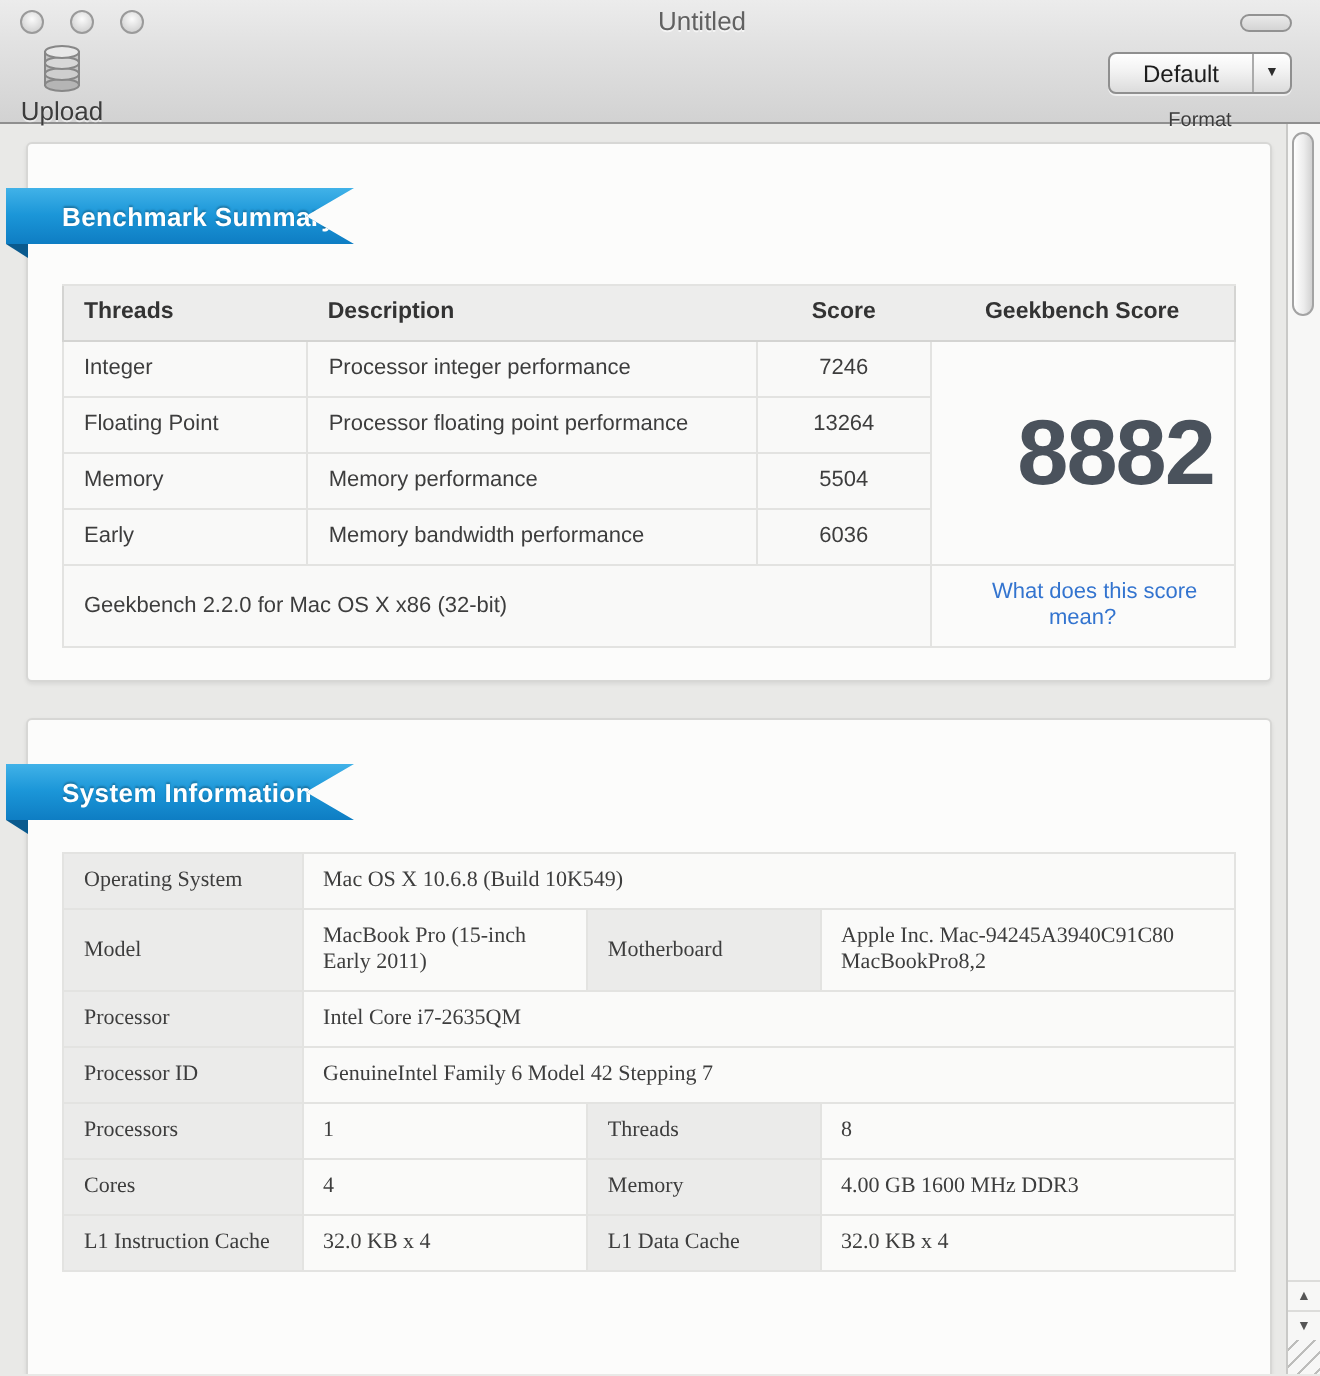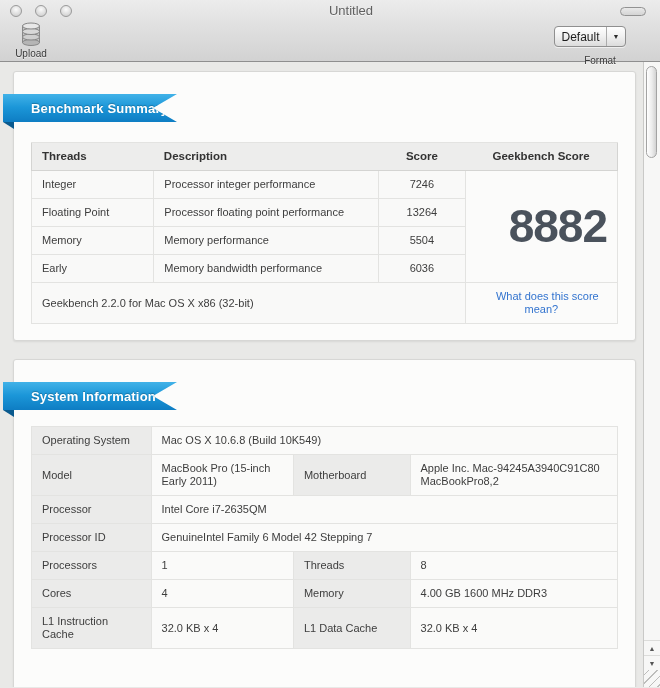--- a/index.html
+++ b/index.html
@@ -16,24 +16,24 @@
   .tl { width:12px; height:12px; border-radius:50%; border:1px solid #9a9a9a;
         background:radial-gradient(circle at 50% 35%,#fbfbfb,#c7c7c7); }
   .win-title { text-align:center; line-height:22px; font-size:13px; color:#616161;
                text-shadow:0 1px 0 rgba(255,255,255,.6); }
   .pill { position:absolute; top:7px; right:14px; width:26px; height:9px; border-radius:5px;
           border:1px solid #929292; background:linear-gradient(180deg,#e9e9e9,#d4d4d4); }
 
   .toolbar { height:40px; position:relative; }
   .upload-btn { position:absolute; left:8px; top:0; width:46px; text-align:center; cursor:default; }
   .upload-btn svg { display:block; margin:0 auto; }
-  .tb-label { font-size:10px; color:#3c3c3c; text-shadow:0 1px 0 rgba(255,255,255,.55); margin-top:1px; }
+  .tb-label { font-size:13px; color:#3c3c3c; text-shadow:0 1px 0 rgba(255,255,255,.55); margin-top:1px; }
 
   .format-wrap { position:absolute; right:14px; top:4px; width:92px; text-align:center; }
-  .dropdown { width:72px; height:21px; border:1px solid #8f8f8f; border-radius:4px;
+  .dropdown { width:92px; height:21px; border:1px solid #8f8f8f; border-radius:4px;
               background:linear-gradient(180deg,#ffffff 0%,#f2f2f2 45%,#dcdcdc 100%);
               box-shadow:0 1px 0 rgba(255,255,255,.6); display:flex; align-items:center; }
   .dd-text { flex:1; font-size:12px; color:#1d1d1d; text-align:center; }
   .dd-arrow-box { width:19px; height:100%; border-left:1px solid #ababab; display:flex;
                   align-items:center; justify-content:center; }
   .dd-arrow { font-size:7px; color:#2c2c2c; }
   .format-label { font-size:10px; color:#3c3c3c; margin-top:8px; text-shadow:0 1px 0 rgba(255,255,255,.55); }
 
   
   .content { display:flex; height:625px; }
@@ -68,21 +68,21 @@
   .bench td.score { text-align:center; }
   .bench td.gb-cell { background:#fbfbfa; text-align:center; vertical-align:middle;padding-left:43px; }
   .gb-score { font-size:46px; font-weight:bold; color:#4a525c; letter-spacing:-1px;
               font-family:"Liberation Sans","DejaVu Sans",sans-serif; }
   .bench td.link-cell { background:#fbfbfa; text-align:center; }
   .score-link { color:#3374cf; text-decoration:none; cursor:pointer;margin-left:12px; }
 
   .sysinfo col.s-l1 {width:20.4%;} .sysinfo col.s-v1 {width:24.3%;}
   .sysinfo col.s-l2 {width:19.9%;} .sysinfo col.s-v2 {width:35.4%;}
   .sysinfo td.lbl { background:#ebebea; }
-  .sysinfo td { background:#fafaf9; }
+  .sysinfo td { background:#fafaf9;font-family:Liberation Serif, serif; }
 
   
   .vscrollbar { width:17px; background:#f7f7f6; border-left:1px solid #c9c9c7; position:relative;
                 display:flex; flex-direction:column; }
   .sb-track { flex:1; position:relative; }
   .sb-thumb { position:absolute; top:4px; left:2px; width:11px; height:92px; border-radius:6px;
               border:1px solid #a3a3a3; background:linear-gradient(90deg,#ffffff,#ececec 55%,#d2d2d2); }
   .sb-btn { height:15px; display:flex; align-items:center; justify-content:center;
             font-size:7px; color:#555; border-top:1px solid #dcdcda; }
   .resize-grip { height:17px; background:

